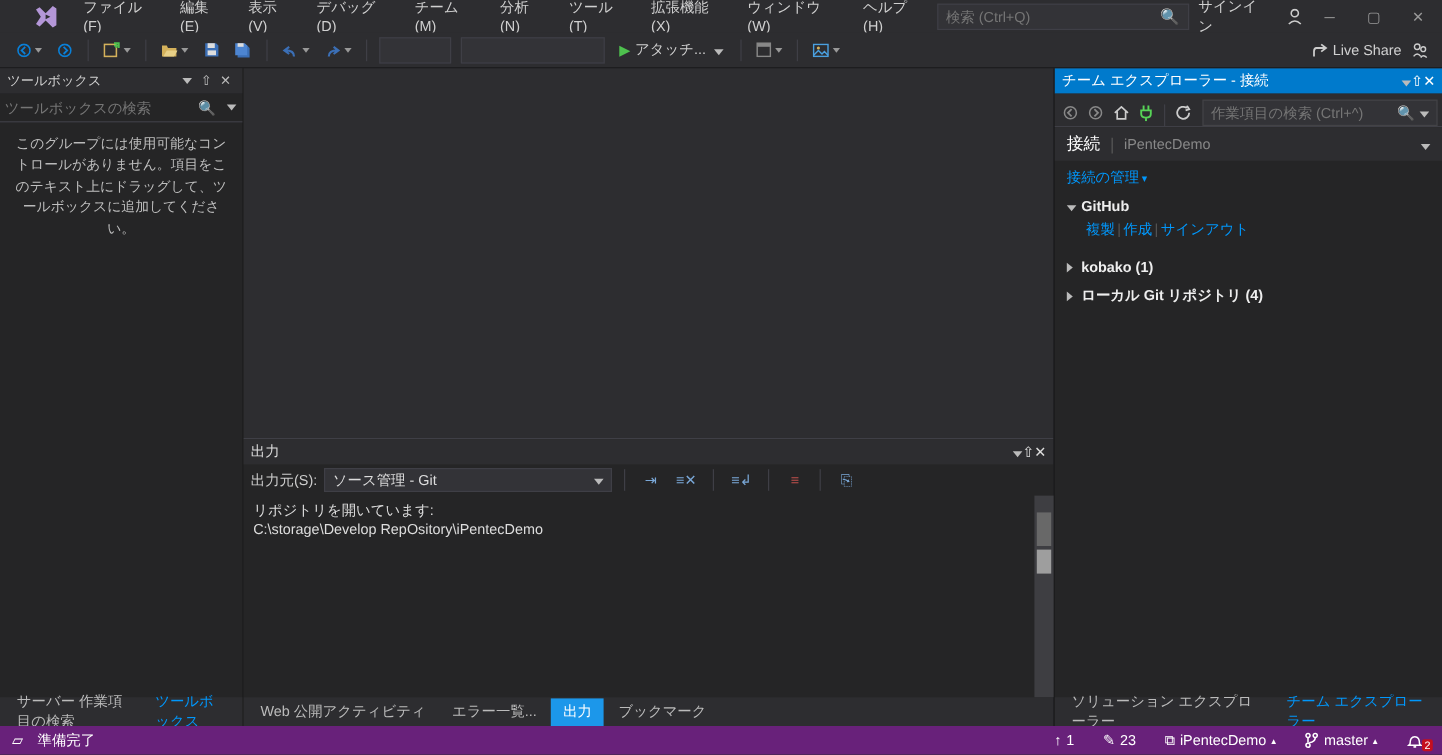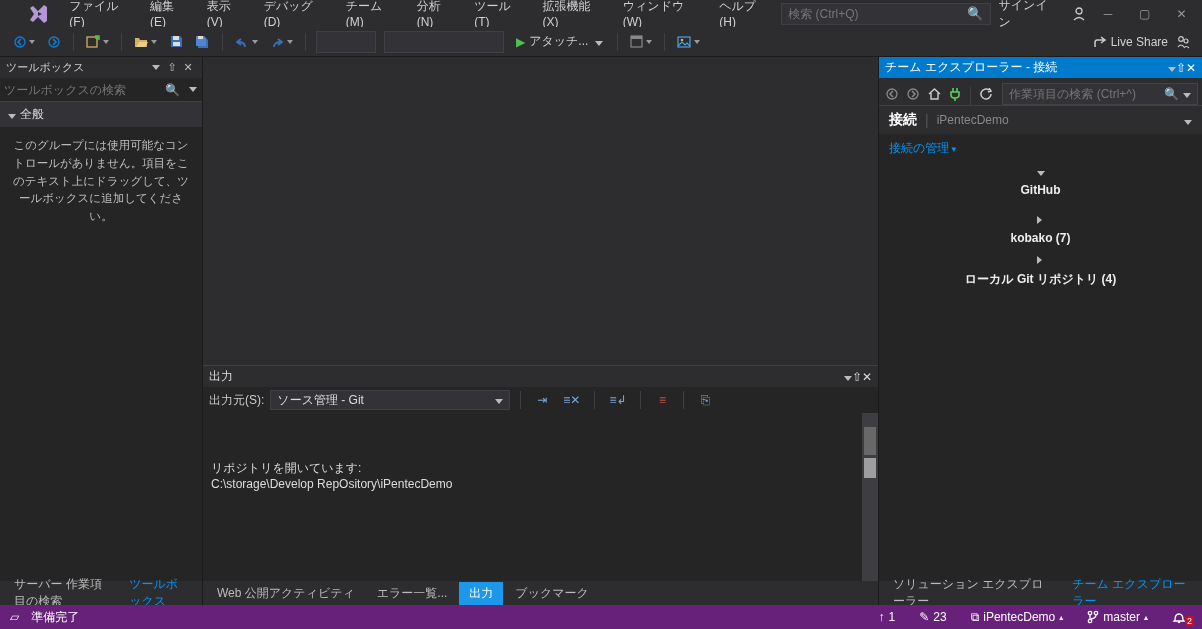--- a/index.html
+++ b/index.html
@@ -43,40 +43,40 @@
 .centerpane { flex: 1; background: #1e1e1e; display: flex; flex-direction: column; }
 .emptydoc { flex: 1; background: #2d2d30; }
 
 
 .outwrap { height: 216px; background: #252526; border-top: 1px solid #3f3f46; display: flex; flex-direction: column; }
 .outhdr { height: 21px; background: #2d2d30; display: flex; align-items: center; padding: 0 6px; color: #ddd; font-size: 12px; }
 .outtool { height: 26px; display: flex; align-items: center; padding: 0 6px; gap: 6px; }
 .outlabel { color: #ccc; font-size: 12px; }
 .outcombo { width: 240px; height: 20px; background: #333337; border: 1px solid #3f3f46; color: #ddd; padding: 0 6px; display: flex; align-items: center; justify-content: space-between; font-size: 12px; }
 .outbody { flex: 1; display: flex; }
-.outtext { flex: 1; padding: 4px 8px; color: #ddd; font-family: Consolas, monospace; font-size: 12px; white-space: pre; line-height: 1.35; overflow: hidden; margin-top: 43px; }
+.outtext { flex: 1; padding: 4px 8px; color: #ddd; font-family: Consolas, monospace; font-size: 12px; white-space: pre; line-height: 1.35; overflow: hidden; }
 .outscroll { width: 16px; background: #3e3e42; position: relative; }
 .outscroll .thumb { position: absolute; top: 14px; left: 2px; right: 2px; height: 28px; background: #686868; }
 .outscroll .thumb2 { position: absolute; top: 45px; left: 2px; right: 2px; height: 20px; background: #9e9e9e; }
 
 
 .rightpane { width: 324px; background: #252526; display: flex; flex-direction: column; border-left: 1px solid #1b1b1c; }
 .teamhdr { height: 21px; background: #007acc; display: flex; align-items: center; padding: 0 6px; color: #fff; font-size: 12px; }
 .teamnav { height: 28px; background: #2d2d30; display: flex; align-items: flex-end; padding: 0 4px; gap: 2px; border-bottom: 1px solid #3f3f46; }
 .navbtn { width: 24px; height: 22px; display: flex; align-items: center; justify-content: center; color: #ccc; }
 .navbtn.green { color: #57d357; font-weight: bold; }
 .teamsearch { flex: 1; height: 22px; margin-left: 4px; background: #333337; border: 1px solid #434346; display: flex; align-items: center; padding: 0 6px; }
 .teamsearch input { flex: 1; background: transparent; border: none; color: #aaa; outline: none; font-size: 12px; }
 .connhdr { height: 28px; background: #2d2d30; display: flex; align-items: center; padding: 0 10px; color: #fff; font-size: 14px; gap: 8px; }
 .connhdr .sub { color: #888; font-size: 12px; }
 .connhdr .darrow { margin-left: auto; color: #ccc; }
 .tebody { padding: 6px 10px; color: #ddd; }
 .link { color: #0097fb; font-family: Liberation Serif, serif; }
 .link.dropdown::after { content: " ▾"; font-size: 9px; }
-.sect { margin-top: 8px; display: flex; align-items: center; gap: 4px; color: #eee; font-size: 12px; flex-direction: column; }
+.sect { margin-top: 8px; display: flex; align-items: center; gap: 4px; color: #eee; font-size: 12px; }
 .sect.bold { font-weight: bold; }
 .sublinks { margin: 4px 0 4px 16px; font-size: 12px; color: #0097fb; }
 .sublinks .divider { color: #555; margin: 0 2px; }
 .arrow-right::before { content: ""; display: inline-block; width: 0; height: 0; border-top: 4px solid transparent; border-bottom: 4px solid transparent; border-left: 5px solid #bbb; margin-right: 3px; }
 
 
 .tabstrip { height: 24px; background: #2d2d30; display: flex; align-items: center; padding: 0 4px; color: #bbb; gap: 2px; }
 .tab { padding: 3px 10px; cursor: default; font-size: 12px; }
 .tab.active { color: #0097fb; }
 .tab.highlighted { background: #1c97ea; color: #fff; }
@@ -228,24 +228,20 @@
       <span class="hspace"></span>
       <span class="hbtn arrow-down"></span>
       <span class="hbtn">⇧</span>
       <span class="hbtn">✕</span>
     </div>
     <div class="tbsearch">
       <input placeholder="ツールボックスの検索" style="">
       <span class="sbtn">🔍</span>
       <span class="sbtn arrow-down" style="margin-left:4px;"></span>
     </div>
-    <div class="tbgroup">
-      <span class="arrow-down"></span>
-      <span>全般</span>
-    </div>
     <div class="tbtext">このグループには使用可能なコントロールがありません。項目をこのテキスト上にドラッグして、ツールボックスに追加してください。</div>
     <div style="flex:1;"></div>
     <div class="tabstrip">
       <div class="tab">サーバー 作業項目の検索</div>
       <div class="tab active">ツールボックス</div>
     </div>
   </div>
 
   <div class="centerpane">
     <div class="emptydoc"></div>
@@ -327,34 +323,37 @@
             <path d="M11 6 A5 5 0 1 1 9 2 M9 0 L11 3 L8 4" fill="none" stroke="#ccc" stroke-width="1.5"></path>
           </svg>
         </div>
       <div class="teamsearch">
         <input placeholder="作業項目の検索 (Ctrl+^)" style="">
         <span style="color:#bbb;">🔍</span>
         <span class="arrow-down" style="margin-left:4px;"></span>
       </div>
     </div>
     <div class="connhdr">
-      <span style="font-weight:700;text-align:center;">接続</span>
+      <span style="font-weight:400;text-align:center;">接続</span>
       <span style="color:#555;">|</span>
       <span class="sub">iPentecDemo</span>
       <span class="darrow arrow-down"></span>
     </div>
     <div class="tebody">
       <div><span class="link dropdown">接続の管理</span></div>
       <div class="sect bold">
         <span class="arrow-down"></span>
         <span>GitHub</span>
       </div>
+      <div class="sublinks">
+        <span class="link">複製</span><span class="divider">|</span><span class="link">作成</span><span class="divider">|</span><span class="link">サインアウト</span>
+      </div>
       <div class="sect" style="margin-top:16px;">
         <span class="arrow-right"></span>
-        <span style="font-weight:600;">kobako (7)</span>
+        <span style="font-weight:600;">kobako (1)</span>
       </div>
       <div class="sect">
         <span class="arrow-right"></span>
         <span style="font-weight:600;">ローカル Git リポジトリ (4)</span>
       </div>
     </div>
     <div style="flex:1;"></div>
     <div class="tabstrip">
       <div class="tab">ソリューション エクスプローラー</div>
       <div class="tab active">チーム エクスプローラー</div>

